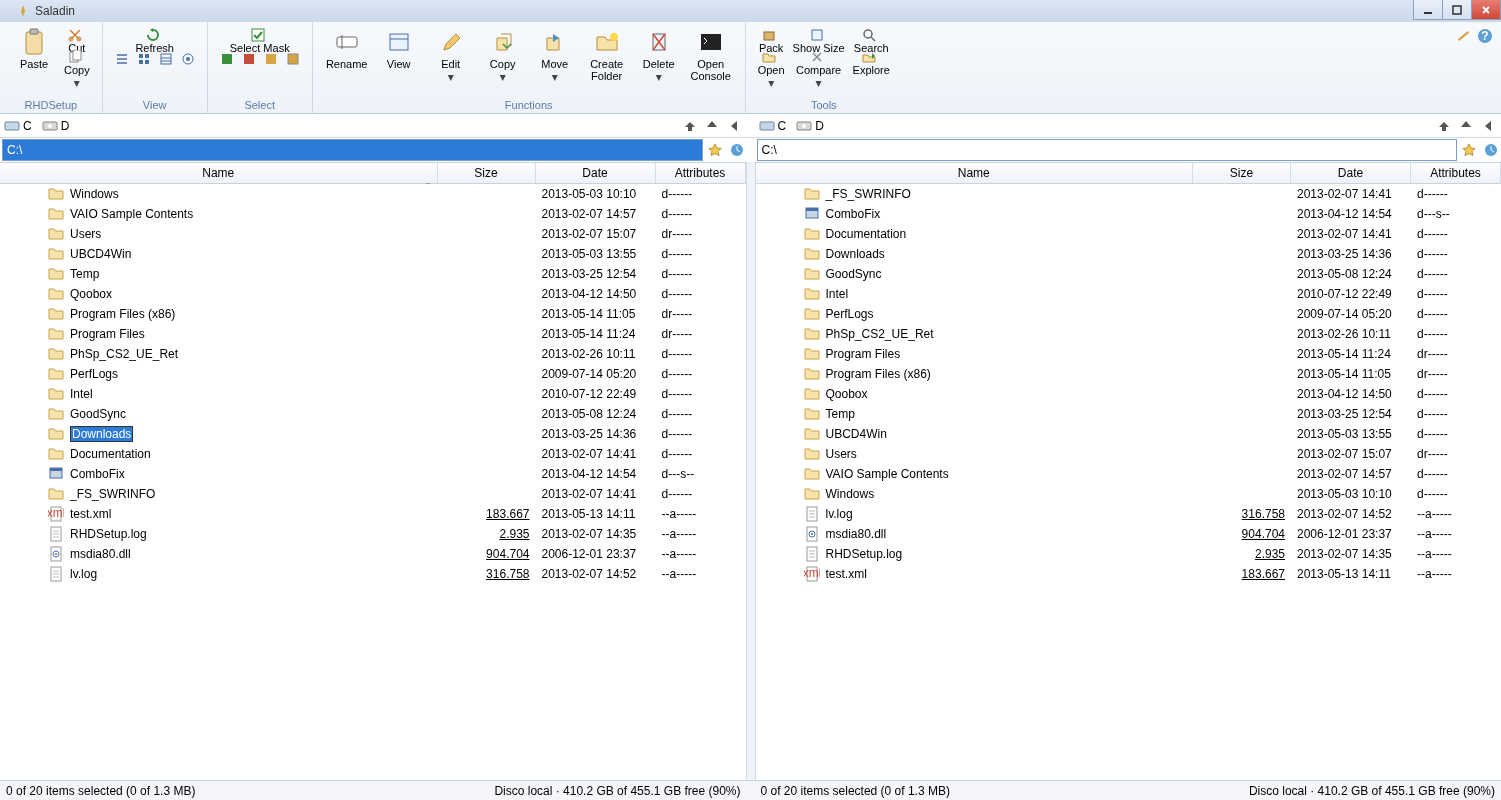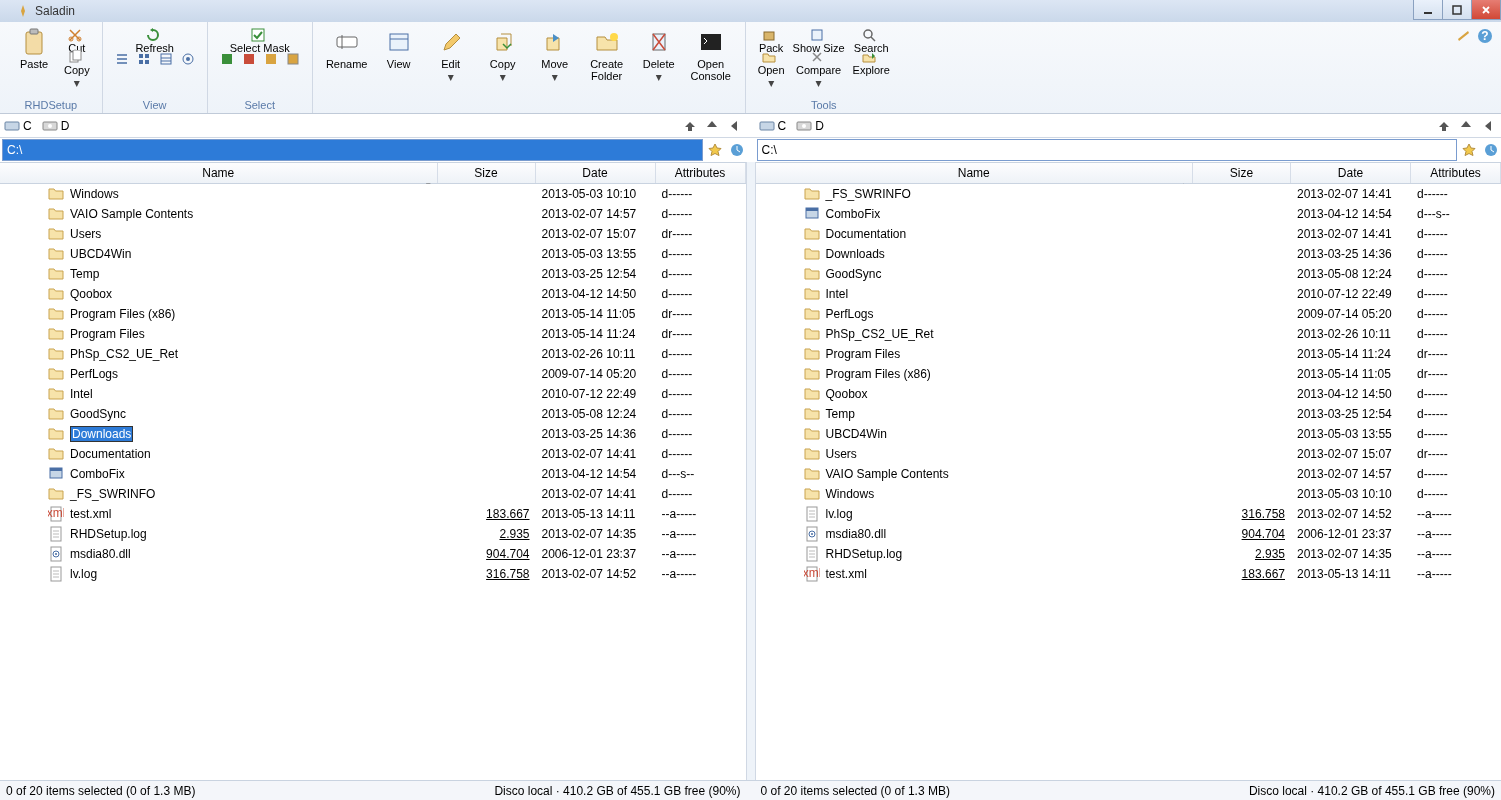--- a/index.html
+++ b/index.html
@@ -285,20 +285,21 @@
           <span class="ico">
             <svg width="24" height="20">
               <rect x="2" y="2" width="20" height="16" fill="#222"></rect>
               <path d="M5 6l3 3-3 3" fill="none" stroke="#fff"></path>
             </svg>
           </span>
           <span class="lbl" style="white-space:pre;">Open
 Console</span>
         </div>
     </div>
+    <div class="caption">Functions</div>
   </div>
 
   <div class="ribbon-group" style="border-right:none;">
     <div class="row">
       <div class="rb-col">
         <div class="rb-small">
             <span class="ico">
               <svg width="14" height="14">
                 <rect x="2" y="4" width="10" height="8" fill="#d9b56b" stroke="#8a6a2f"></rect>
               </svg>

